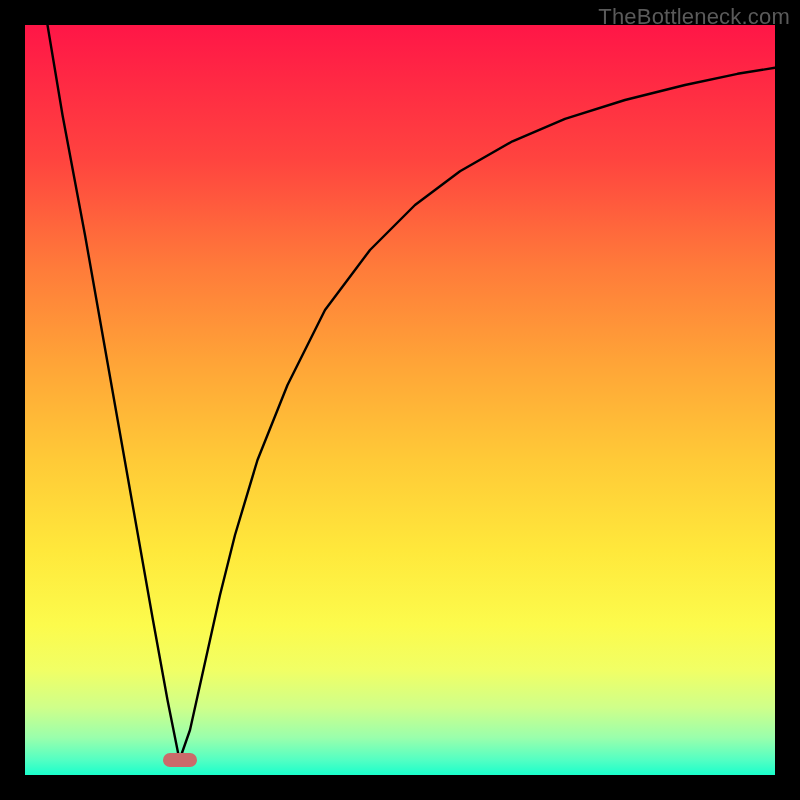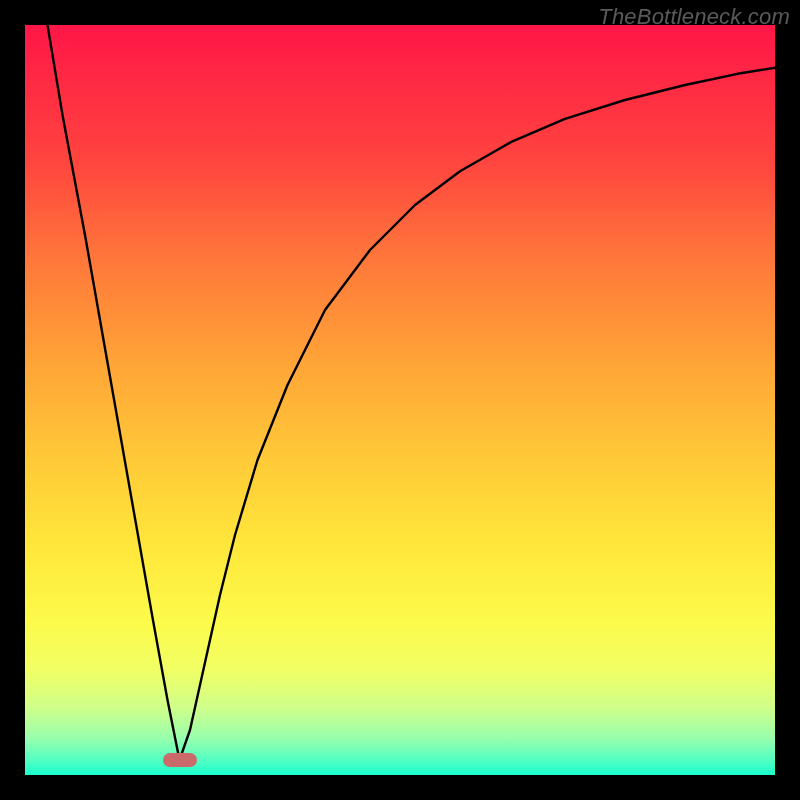--- a/index.html
+++ b/index.html
@@ -34,21 +34,20 @@
   }
   .watermark {
     position: absolute;
     top: 4px;
     right: 10px;
     color: #5a5a5a;
     font-size: 22px;
     font-weight: 500;
     letter-spacing: 0.2px;
     user-select: none;
-    font-style: italic;
   }
   svg.curve {
     position: absolute;
     left: 25px;
     top: 25px;
     width: 750px;
     height: 750px;
     pointer-events: none;
   }
   .marker {

